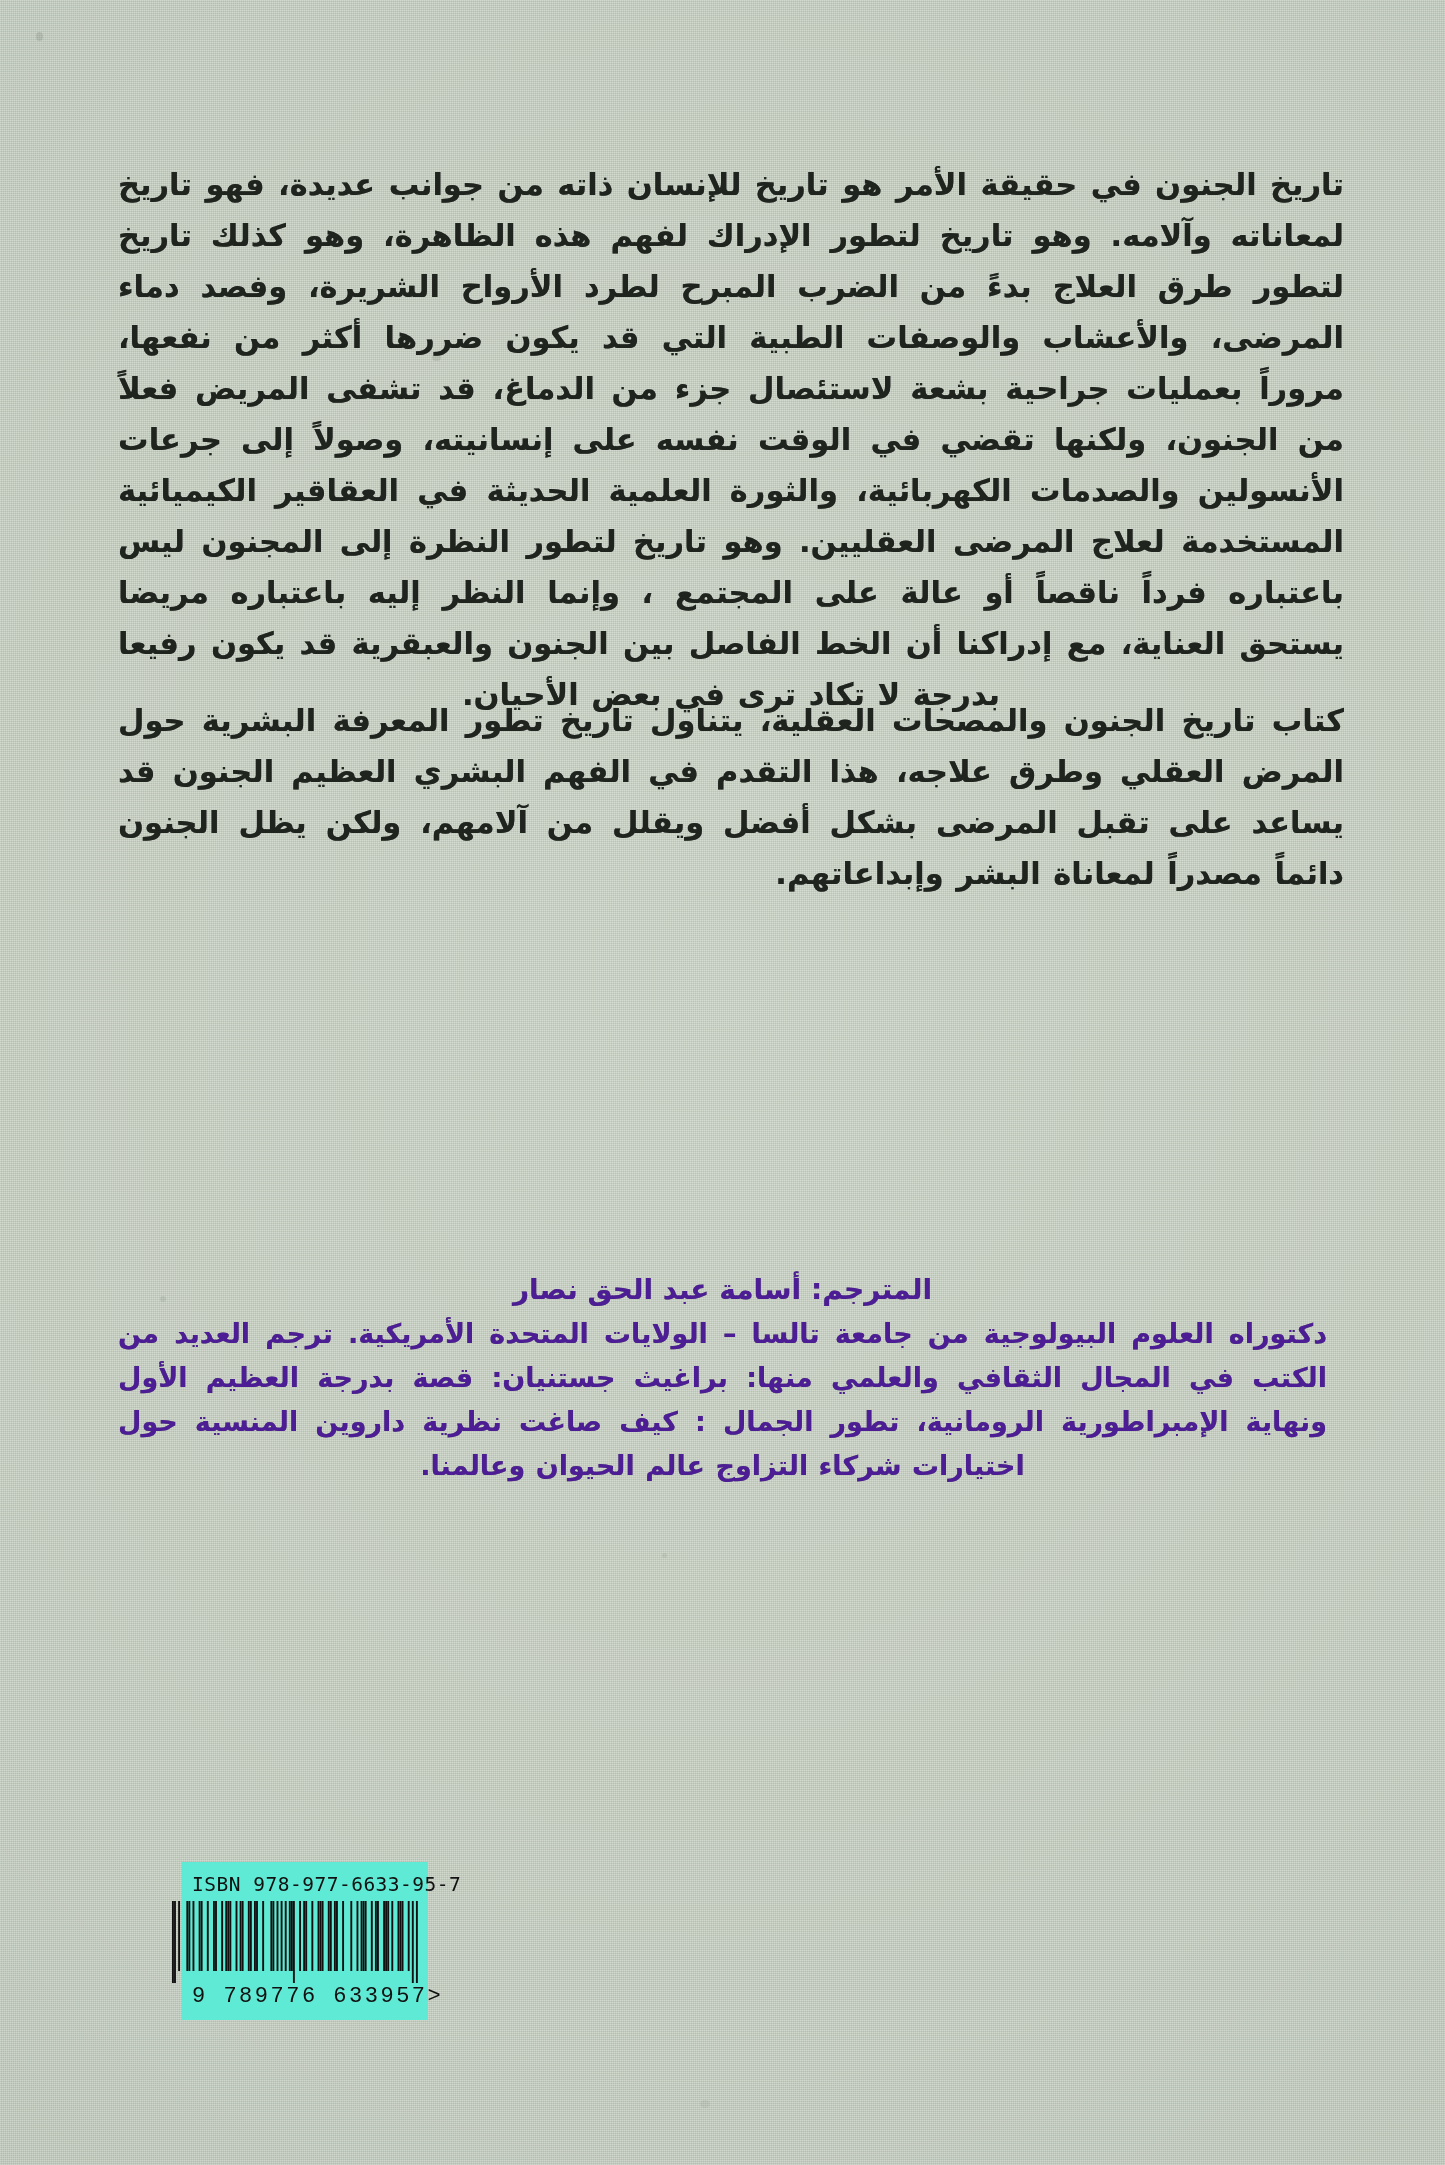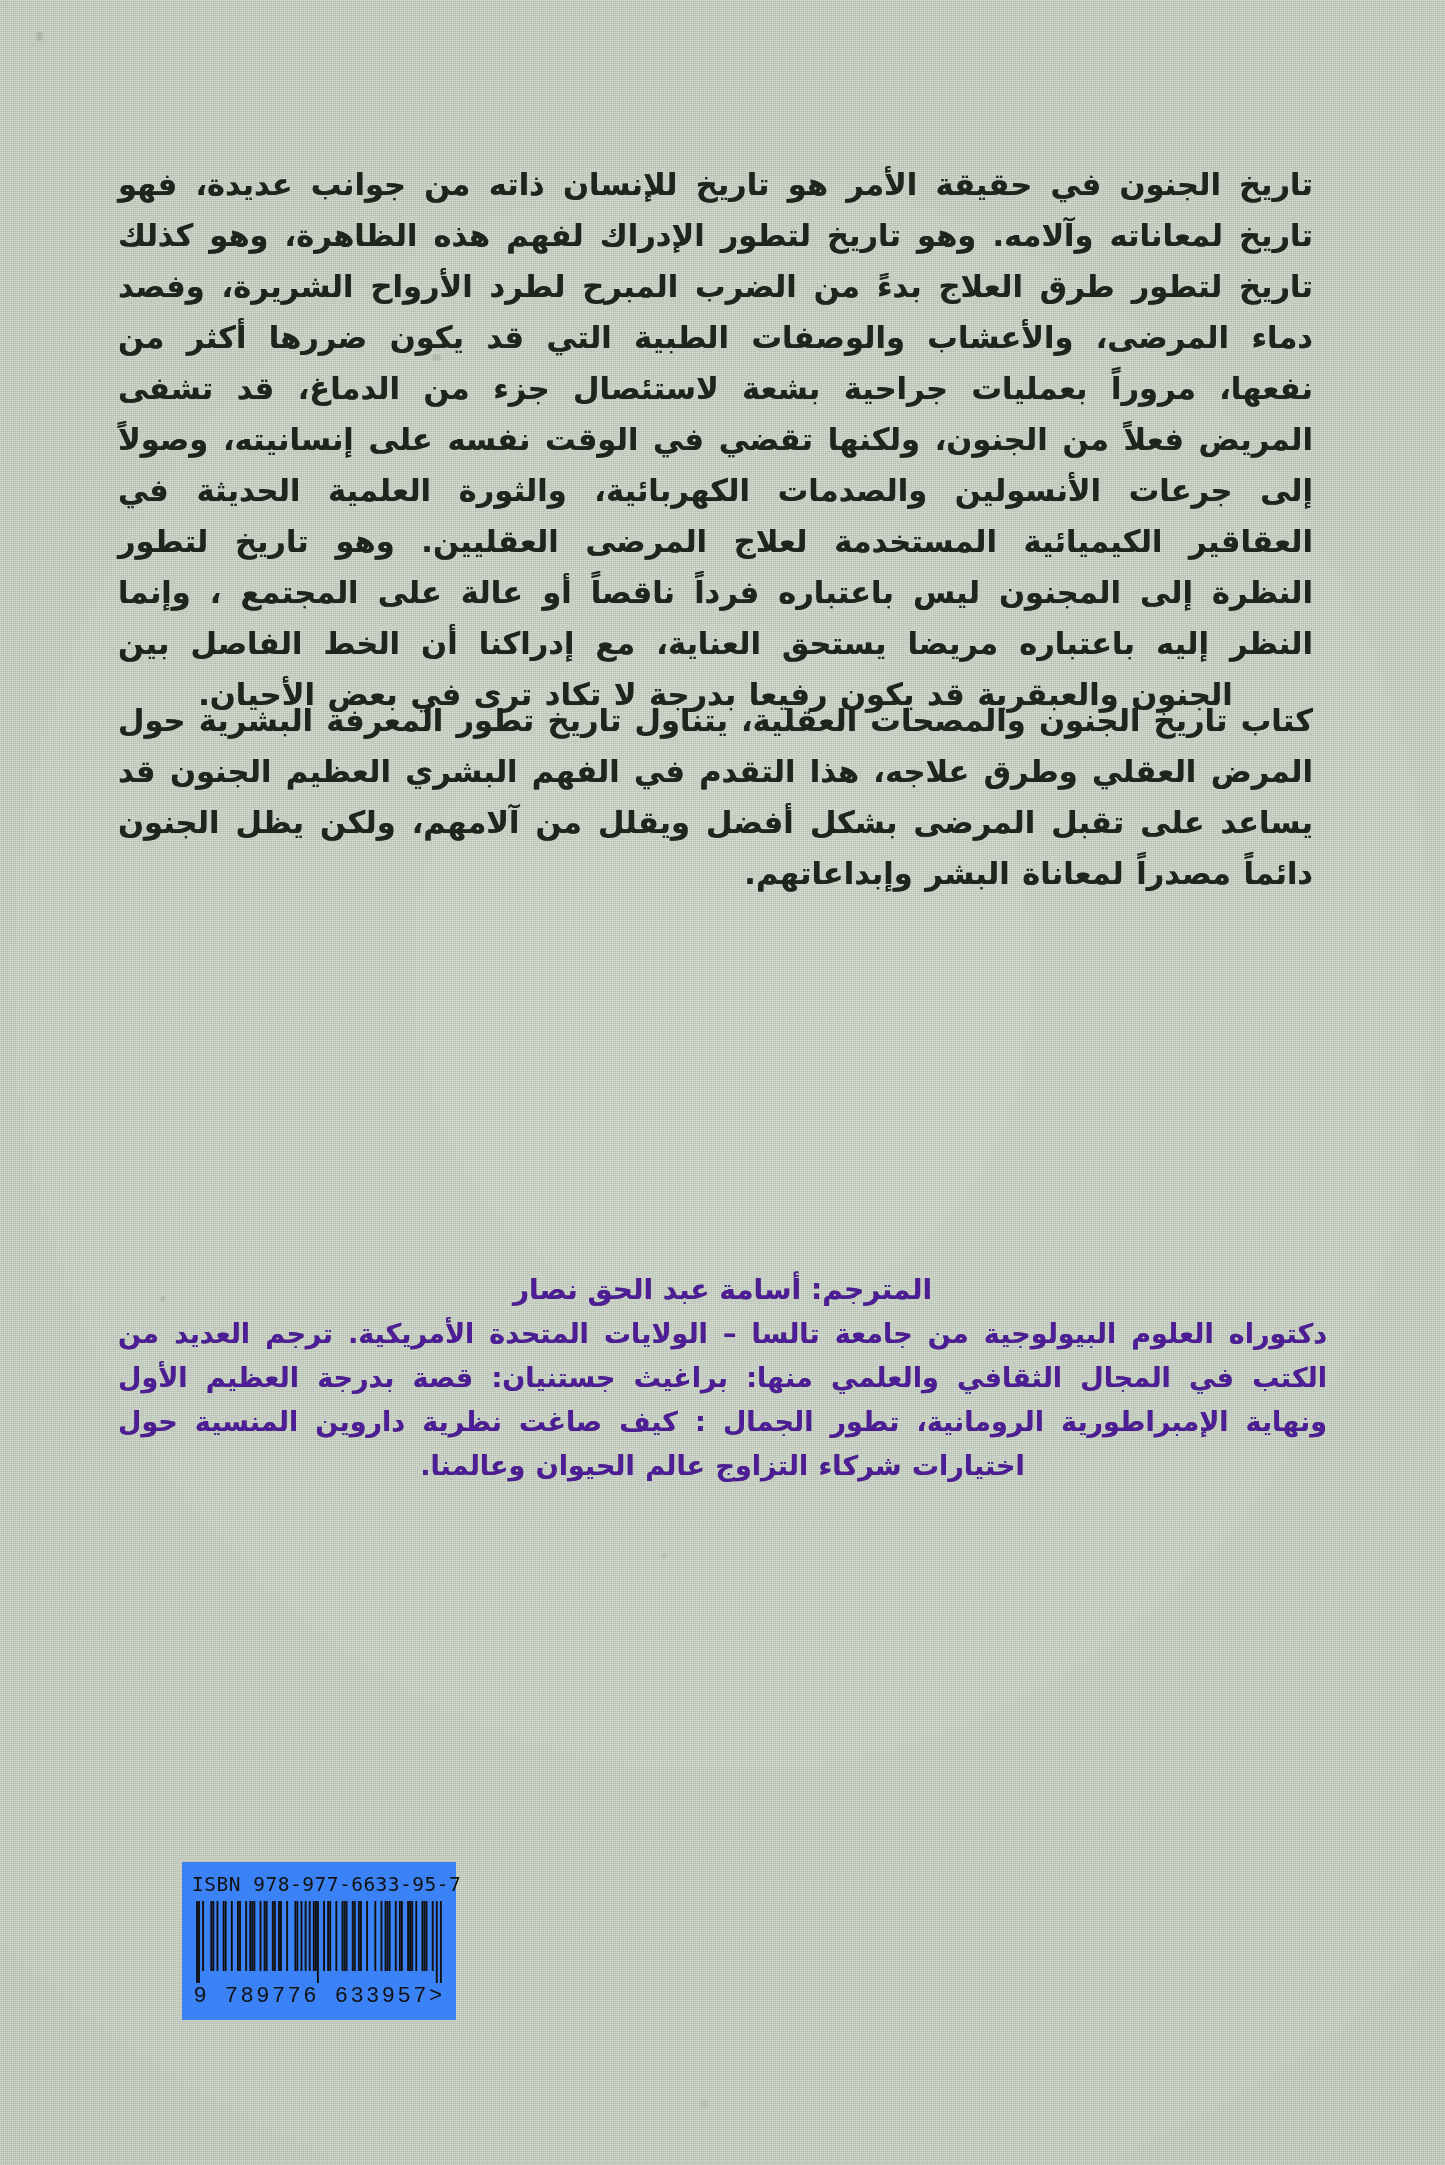--- a/index.html
+++ b/index.html
@@ -45,21 +45,21 @@
   }
 
   #content {
     position: absolute;
     inset: 0;
   }
 
   
   .blurb {
     position: absolute;
-    right: 132px;
+    right: 101px;
     left: 118px;
     text-align: justify;
     text-align-last: center;
     color: #20241f;
     font-weight: 700;
     font-size: 30.5px;
     line-height: 51px;
     letter-spacing: 0px;
     word-spacing: 2px;
     direction: rtl;
@@ -91,23 +91,23 @@
     text-align: justify;
     text-align-last: center;
     word-spacing: 1px;
   }
 
   
   #barcode-block {
     position: absolute;
     left: 182px;
     top: 1862px;
-    width: 274px;
+    width: 246px;
     height: 158px;
-    background: #3b82f6;
+    background: #5eead4;
     box-sizing: border-box;
     padding: 9px 10px 6px 10px;
   }
   #isbn-text {
     font-family: "DejaVu Sans Mono", "Liberation Mono", monospace;
     font-size: 19.5px;
     letter-spacing: 0.5px;
     color: #111;
     direction: ltr;
     text-align: center;

